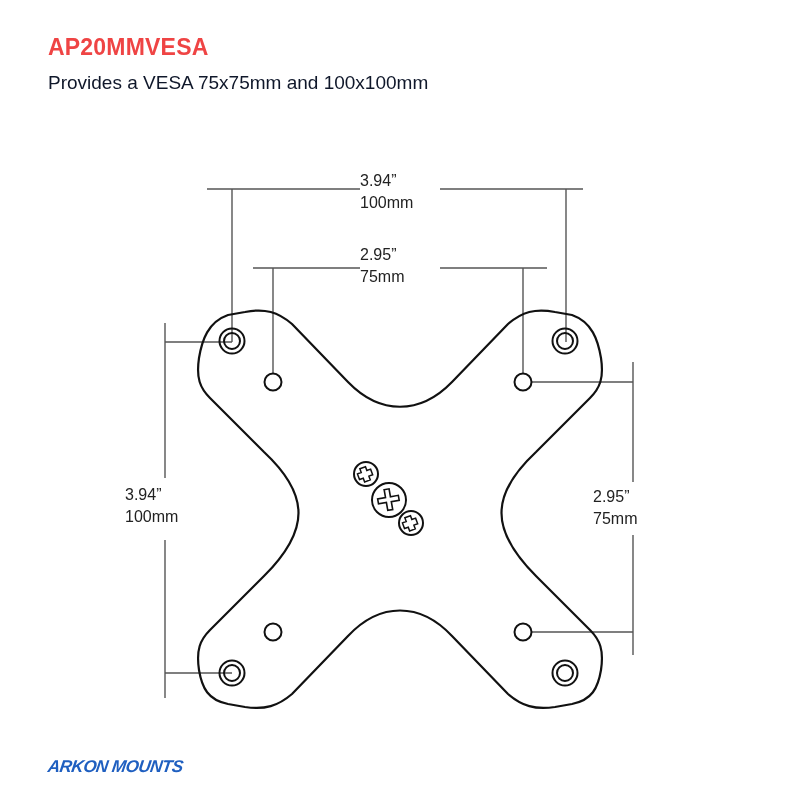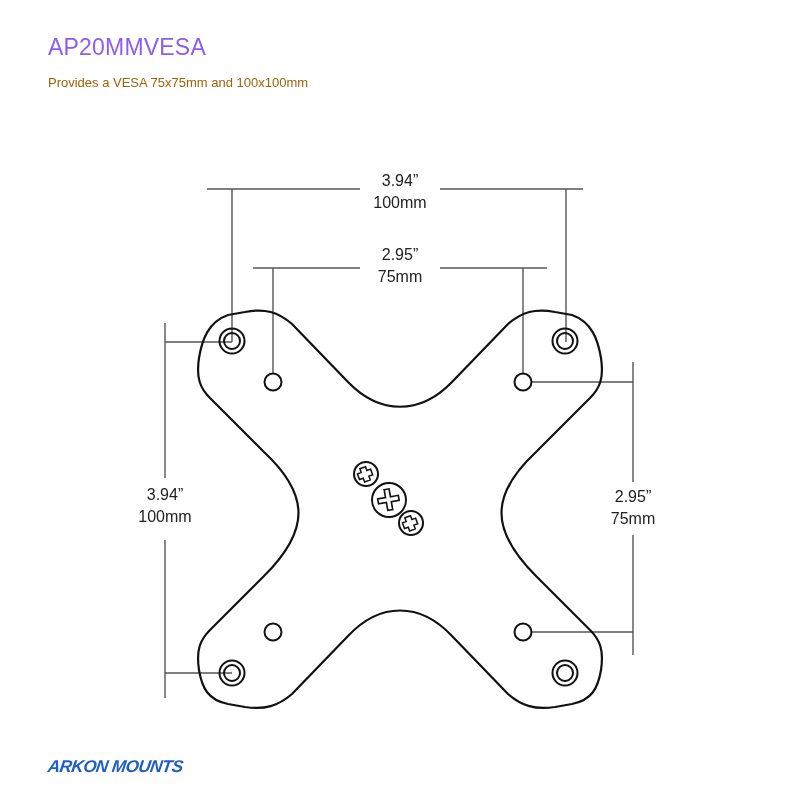--- a/index.html
+++ b/index.html
@@ -1,22 +1,22 @@
 <!DOCTYPE html>
 <html><head>
   <meta charset="utf-8">
   <style>
     html, body { margin: 0; padding: 0; background: #ffffff; }
     body { width: 800px; height: 800px; position: relative; overflow: hidden;
            font-family: "Liberation Sans", "DejaVu Sans", sans-serif; color: #222; }
-    .title { position: absolute; left: 48px; top: 34px; font-size: 23px; font-weight: normal; color: #8b5cf6; letter-spacing: 0.2px; }
-    .desc { position: absolute; left: 48px; top: 72px; font-size: 13px; line-height: 22px; color: #a16207; width: 500px; }
+    .title { position: absolute; left: 48px; top: 34px; font-size: 23px; font-weight: bold; color: #ef4444; letter-spacing: 0.2px; }
+    .desc { position: absolute; left: 48px; top: 72px; font-size: 19px; line-height: 22px; color: #0f172a; width: 500px; }
     .desc span { display: block; }
     svg.drawing { position: absolute; left: 0; top: 0; }
-    .dim-label { position: absolute; font-size: 16px; line-height: 22px; text-align: center; color: #222; background: #fff; }
+    .dim-label { position: absolute; font-size: 16px; line-height: 22px; color: #222; background: #fff; }
     .logo { position: absolute; left: 48px; top: 757px; font-size: 17px; font-weight: bold; font-style: italic;
             color: #1f5fc0; letter-spacing: -0.5px; transform: skewX(-8deg); }
   </style>
 </head>
 <body>
 
 <div class="title">AP20MMVESA</div>
 <div class="desc">
   <span>Provides a VESA 75x75mm and 100x100mm</span>
 </div>

